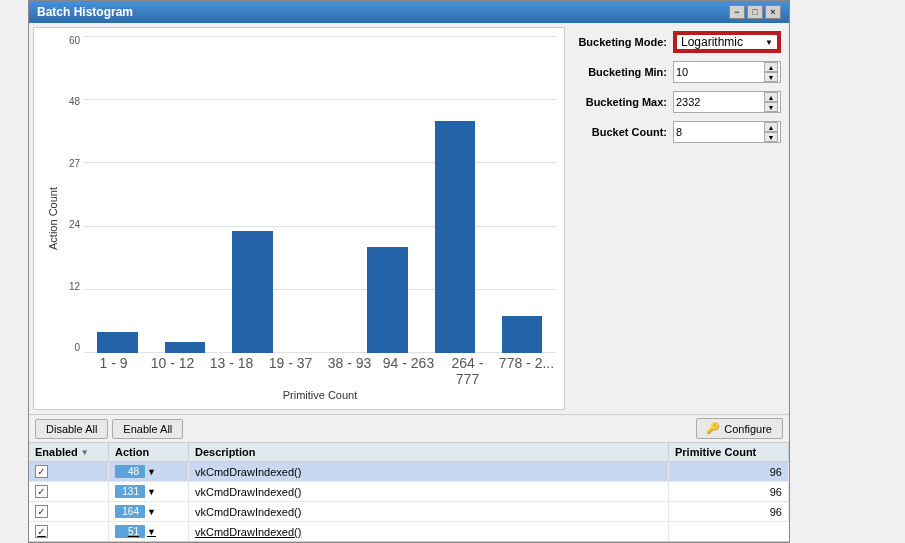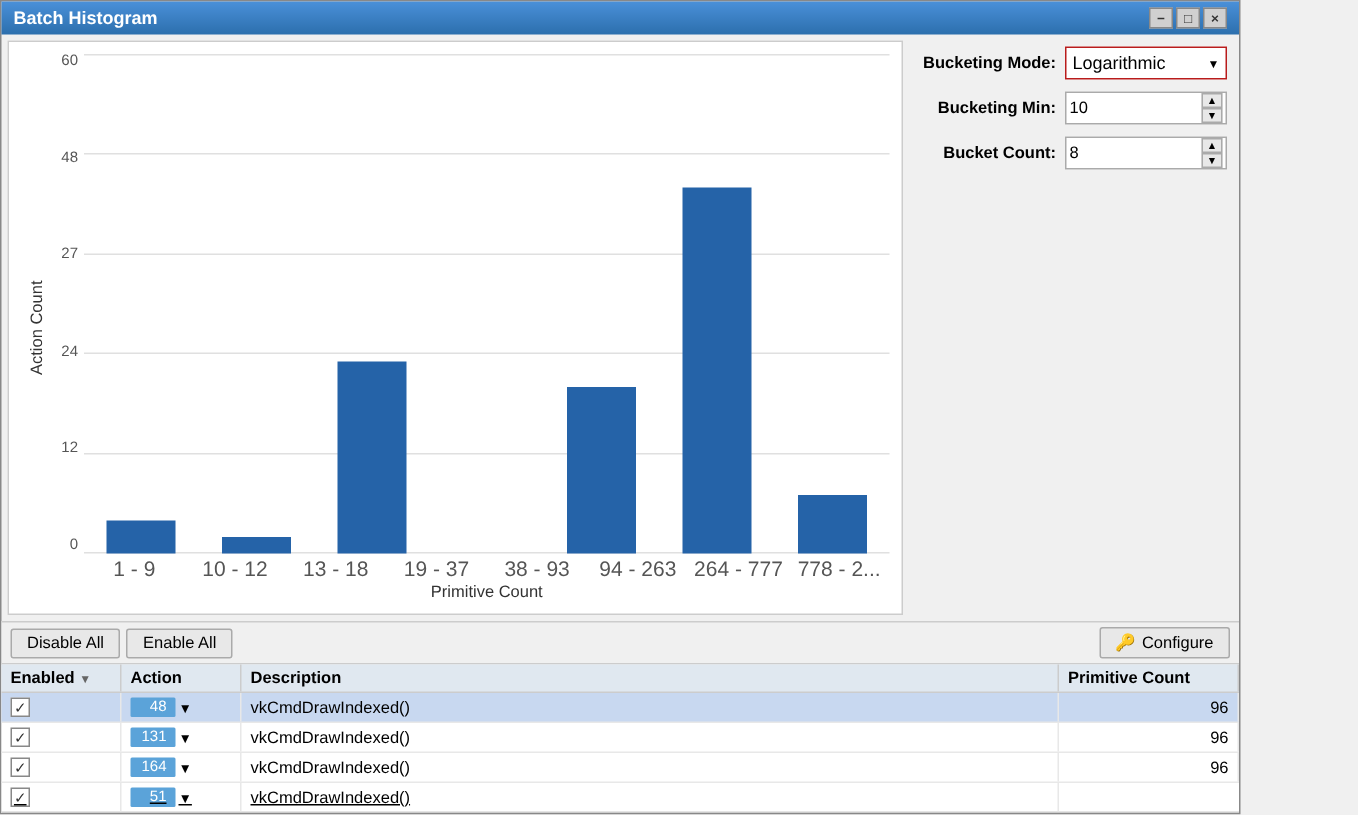--- a/index.html
+++ b/index.html
@@ -5,26 +5,27 @@
     * { box-sizing: border-box; margin: 0; padding: 0; }
     body {
       font-family: 'Segoe UI', Arial, sans-serif;
       font-size: 12px;
       background: #f0f0f0;
       width: 905px;
       height: 543px;
       overflow: hidden;
     }
     .window {
-      width: 827px;
+      width: 762px;
       height: 543px;
       background: #f0f0f0;
       border: 1px solid #888;
       display: flex;
       flex-direction: column;
+      margin-left: 28px;
     }
     .title-bar {
       background: linear-gradient(to bottom, #4a90d9, #2c6fad);
       color: white;
       padding: 4px 8px;
       font-size: 12px;
       font-weight: bold;
       display: flex;
       align-items: center;
       justify-content: space-between;
@@ -209,21 +210,21 @@
       cursor: pointer;
       display: flex;
       align-items: center;
       justify-content: center;
       font-size: 7px;
       line-height: 1;
     }
     .dropdown-input {
       display: flex;
       align-items: center;
-      border: 1px solid #b91c1c;
+      border: 4px solid #b91c1c;
       background: white;
       height: 22px;
       padding: 0 4px;
       flex: 1;
       justify-content: space-between;
       cursor: pointer;
     }
     .dropdown-arrow {
       font-size: 8px;
     }
@@ -436,20 +437,30 @@
         <span class="sidebar-label">Bucketing Min:</span>
         <div class="sidebar-input">
           <input type="text" value="10" style="">
           <div class="spin-buttons">
             <div class="spin-btn">▲</div>
             <div class="spin-btn">▼</div>
           </div>
         </div>
       </div>
       <div class="sidebar-row">
+        <span class="sidebar-label">Bucketing Max:</span>
+        <div class="sidebar-input">
+          <input type="text" value="2332" style="">
+          <div class="spin-buttons">
+            <div class="spin-btn">▲</div>
+            <div class="spin-btn">▼</div>
+          </div>
+        </div>
+      </div>
+      <div class="sidebar-row">
         <span class="sidebar-label">Bucket Count:</span>
         <div class="sidebar-input">
           <input type="text" value="8" style="">
           <div class="spin-buttons">
             <div class="spin-btn">▲</div>
             <div class="spin-btn">▼</div>
           </div>
         </div>
       </div>
     </div>

